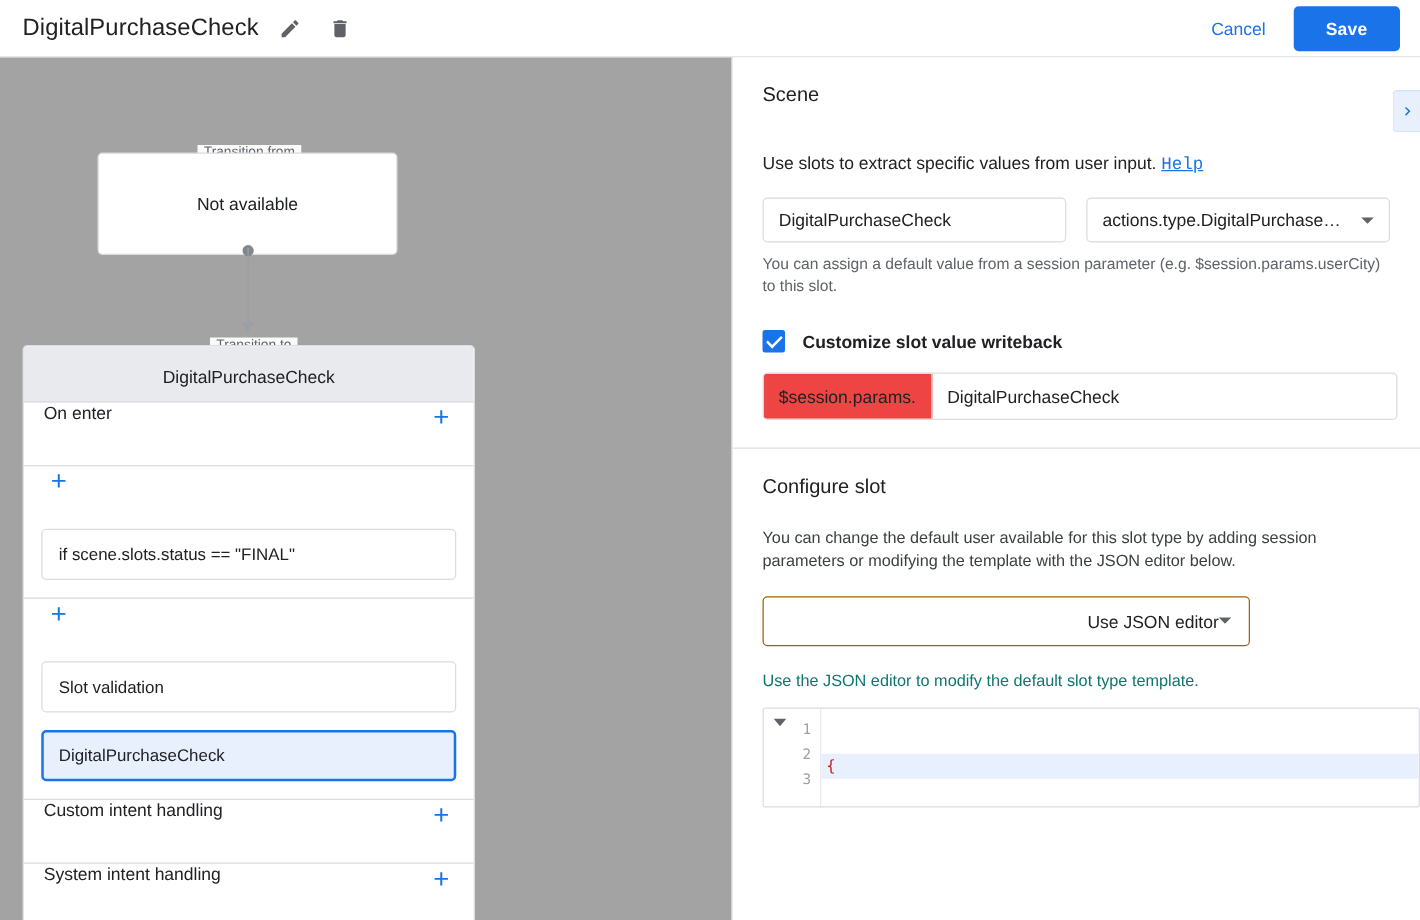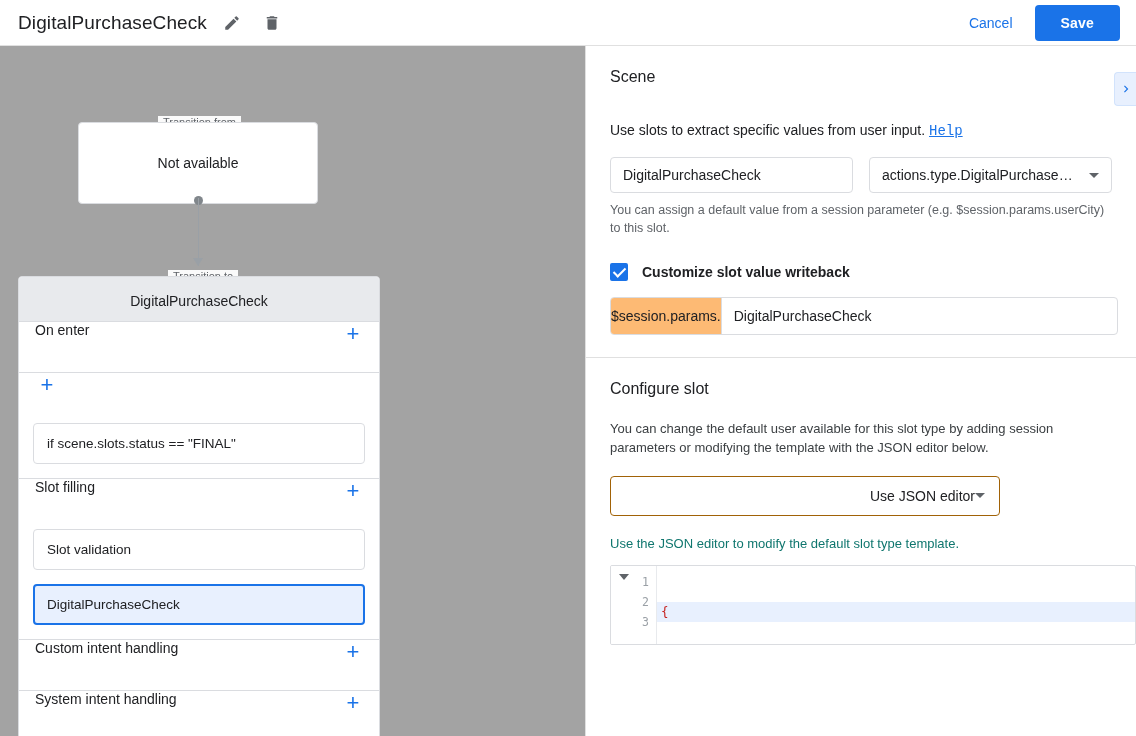--- a/index.html
+++ b/index.html
@@ -261,22 +261,22 @@
   .writeback-row {
     display: flex;
     margin-top: 16px;
     border: 1px solid #dadce0;
     border-radius: 4px;
     height: 38px;
     overflow: hidden;
     width: 508px;
   }
   .writeback-prefix {
-    background: #fdba74;
-    padding: 0 0;
+    background: #ef4444;
+    padding: 0 12px;
     display: flex; align-items: center;
     font-size: 14px;
     color: #202124;
     border-right: 1px solid #dadce0;
   }
   .writeback-val {
     flex: 1;
     display: flex; align-items: center;
     padding: 0 12px;
     font-size: 14px;
@@ -416,21 +416,20 @@
 
       <div class="section">
         <div class="section-row">
           <span class="plus">+</span>
         </div>
         <div class="inner-item">if scene.slots.status == "FINAL"</div>
       </div>
 
       <div class="section">
         <div class="section-row">
-          <span class="label">Slot filling</span>
           <span class="plus">+</span>
         </div>
         <div class="inner-item">Slot validation</div>
         <div class="inner-item selected">DigitalPurchaseCheck</div>
       </div>
 
       <div class="section">
         <div class="section-row">
           <span class="label">Custom intent handling</span>
           <span class="plus">+</span>

